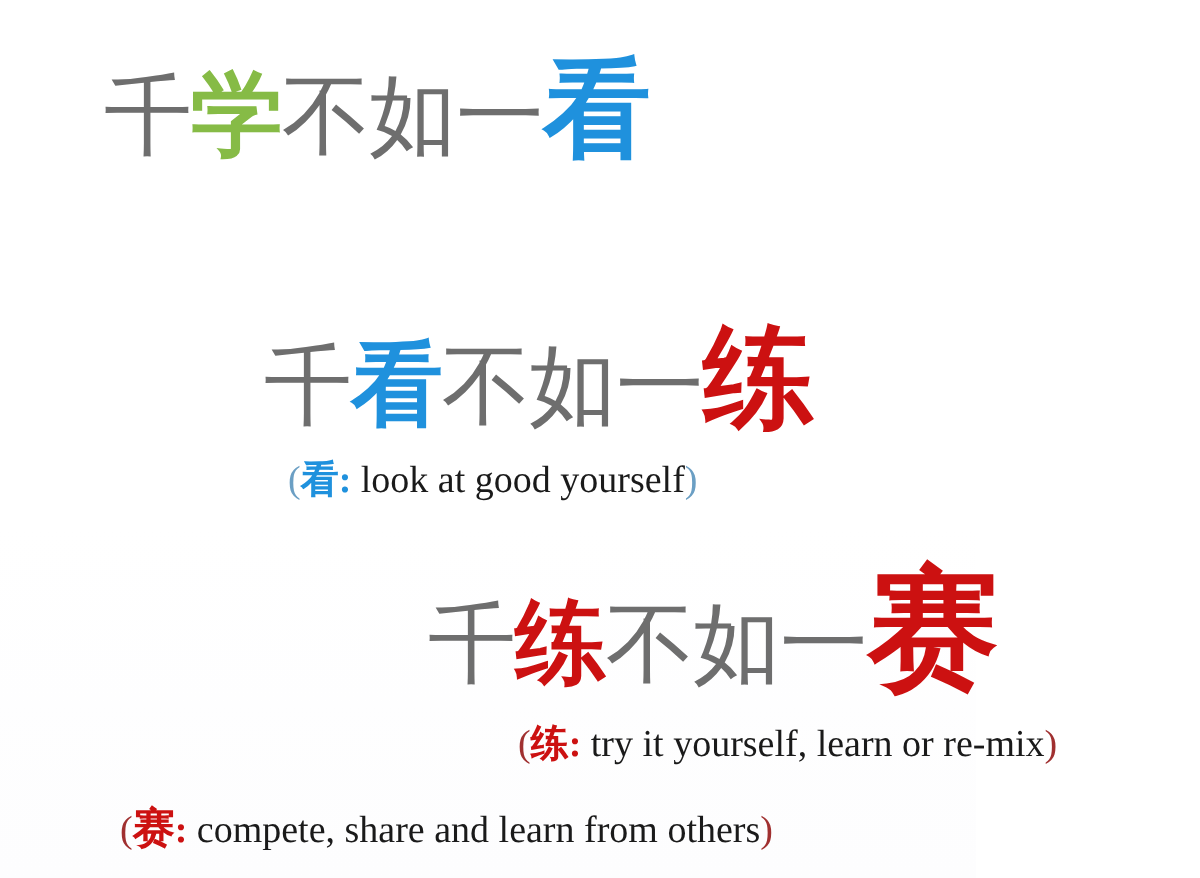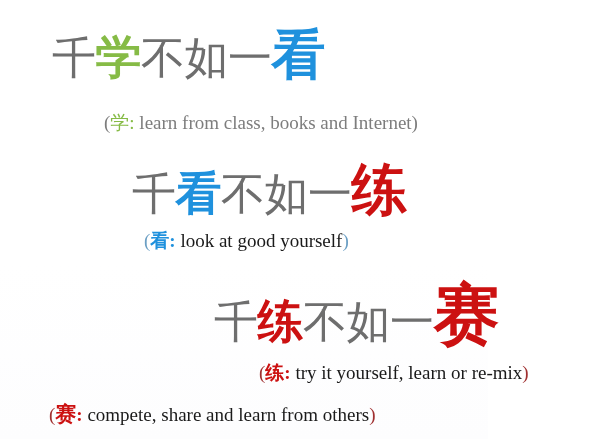--- a/index.html
+++ b/index.html
@@ -106,38 +106,35 @@
   #gloss-2 .body  { color: #1a1a1a; }
 
   
   #gloss-3 { left: 259px; top: 363px; color: #1a1a1a; }
   #gloss-3 .paren { color: #a03030; }
   #gloss-3 .key   { color: #cc1111; font-weight: 700; }
   #gloss-3 .colon { color: #cc1111; font-weight: 700; }
   #gloss-3 .body  { color: #1a1a1a; }
 
   
-  #gloss-4 { left: 49px; top: 404px; color: #1a1a1a; text-align: center; }
+  #gloss-4 { left: 60px; top: 404px; color: #1a1a1a; text-align: center; }
   #gloss-4 .paren { color: #a03030; }
   #gloss-4 .key   { color: #cc1111; font-weight: 700; font-size: 21px; }
   #gloss-4 .colon { color: #cc1111; font-weight: 700; }
   #gloss-4 .body  { color: #1a1a1a; }
 </style>
 </head>
 <body>
 
 <div id="slide">
 
   <div class="proverb" id="proverb-1">
     <span class="ch plain">千</span><span class="ch accent-green">学</span><span class="ch plain">不</span><span class="ch plain">如</span><span class="ch plain">一</span><span class="ch accent-blue-lg">看</span>
   </div>
 
-  <div class="gloss" id="gloss-1">
-    <span class="paren">(</span><span class="key">学</span><span class="colon">:</span><span class="body"> learn from class, books and Internet</span><span class="paren">)</span>
-  </div>
 
   <div class="proverb" id="proverb-2">
     <span class="ch plain">千</span><span class="ch accent-blue-sm">看</span><span class="ch plain">不</span><span class="ch plain">如</span><span class="ch plain">一</span><span class="ch accent-red-lg">练</span>
   </div>
 
   <div class="gloss" id="gloss-2">
     <span class="paren">(</span><span class="key">看</span><span class="colon">:</span><span class="body"> look at good yourself</span><span class="paren">)</span>
   </div>
 
   <div class="proverb" id="proverb-3">

